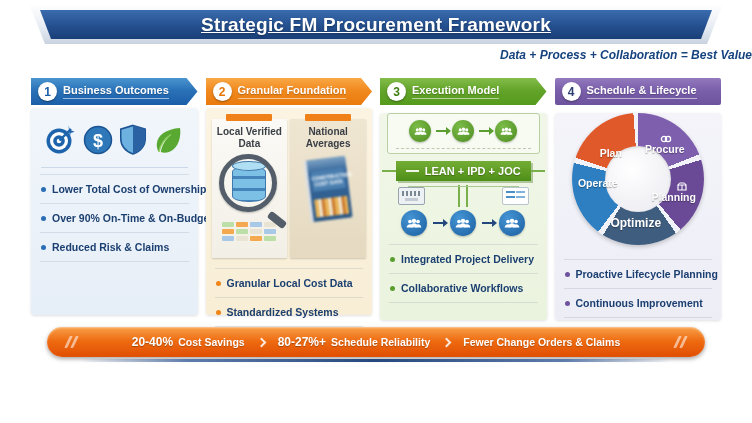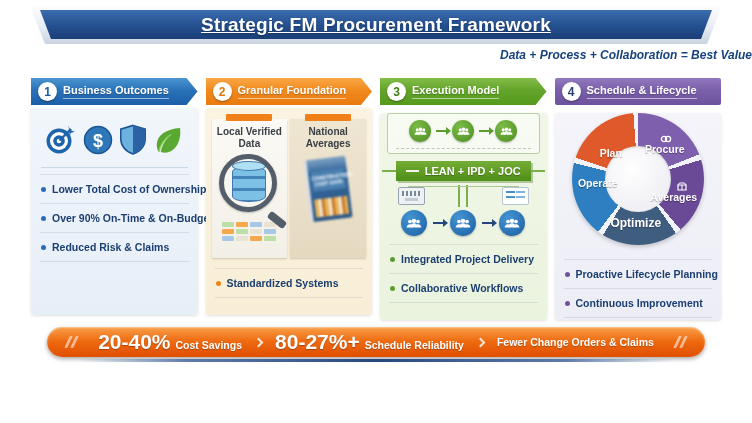--- a/index.html
+++ b/index.html
@@ -137,21 +137,21 @@
   .cl-plan { left:39px; top:28px;margin-top:12px; } .cl-procure { left:93px; top:36px; }
   .cl-deliver { left:102px; top:84px; } .cl-optimize { left:64px; top:110px; font-size:12px; }
   .cl-operate { left:26px; top:70px; }
 
   
   .footer-banner { position:absolute; left:47px; top:327px; width:658px; height:30px; border-radius:16px;
     background:linear-gradient(180deg,#f89f48 0%,#ee6a10 48%,#e04e02 100%);
     box-shadow:0 2px 4px rgba(0,0,0,.35), inset 0 1px 2px rgba(255,255,255,.45);
     display:flex; align-items:center; justify-content:center; gap:13px; color:#fff; }
   .stat { display:flex; align-items:baseline; gap:5px; }
-  .stat-value { font-size:21px; font-weight:bold; text-shadow:0 1px 1px rgba(0,0,0,.3); }
+  .stat-value { font-size:12px; font-weight:bold; text-shadow:0 1px 1px rgba(0,0,0,.3); }
   .stat-value:empty { display:none; }
   .stat-label { font-size:10.5px; font-weight:bold; text-shadow:0 1px 1px rgba(0,0,0,.25); white-space:nowrap; }
   .chev { width:7px; height:7px; border-top:2px solid rgba(255,255,255,.85);
     border-right:2px solid rgba(255,255,255,.85); transform:rotate(45deg); flex:none; }
   .slashes { position:absolute; top:9px; display:flex; gap:3px; }
   .sl-left { left:20px; } .sl-right { right:20px; }
   .slash { width:3px; height:12px; background:rgba(255,255,255,.55); transform:skewX(-25deg); border-radius:1px; }
 
   .bottom-line { position:absolute; top:359px; left:80px; width:592px; height:3px; border-radius:2px;
     background:linear-gradient(90deg, rgba(36,72,126,0) 0%, rgba(70,105,160,.85) 18%, #24487e 50%,
@@ -278,20 +278,24 @@
             <div class="book">
               <div class="book-band">CONSTRUCTION COST DATA</div>
               <div class="book-foot"></div>
             </div>
           </div>
         </div>
         <div style="height:8px"></div>
         <div class="bullets">
           <div class="bullet">
             <span class="dot d2"></span>
+            <span class="btext">Granular Local Cost Data</span>
+          </div>
+          <div class="bullet">
+            <span class="dot d2"></span>
             <span class="btext">Standardized Systems</span>
           </div>
         </div>
       </div>
     </div>
 
     <div class="col">
       <div class="col-head head-arrow h3">
         <div class="num n3">3</div>
         <div class="head-label">Execution Model</div>
@@ -365,21 +369,21 @@
       <div class="col-head head-flat h4">
         <div class="num n4">4</div>
         <div class="head-label">Schedule &amp; Lifecycle</div>
       </div>
       <div class="panel p4">
         <div class="cycle">
           <div class="donut"></div>
           <div class="donut-hole"></div>
           <span class="cyc-label cl-plan">Plan</span>
           <span class="cyc-label cl-procure">Procure</span>
-          <span class="cyc-label cl-deliver">Averages</span>
+          <span class="cyc-label cl-deliver">Planning</span>
           <span class="cyc-label cl-optimize">Optimize</span>
           <span class="cyc-label cl-operate">Operate</span>
           <span style="position:absolute;left:88px;top:22px">
             <svg width="12" height="8" viewBox="0 0 12 8">
                 <circle cx="4" cy="4" r="2.6" fill="none" stroke="#fff" stroke-width="1.3"></circle>
                 <circle cx="8" cy="4" r="2.6" fill="none" stroke="#fff" stroke-width="1.3"></circle>
               </svg>
           </span>
           <span style="position:absolute;left:105px;top:69px">
             <svg width="10" height="9" viewBox="0 0 10 9">

